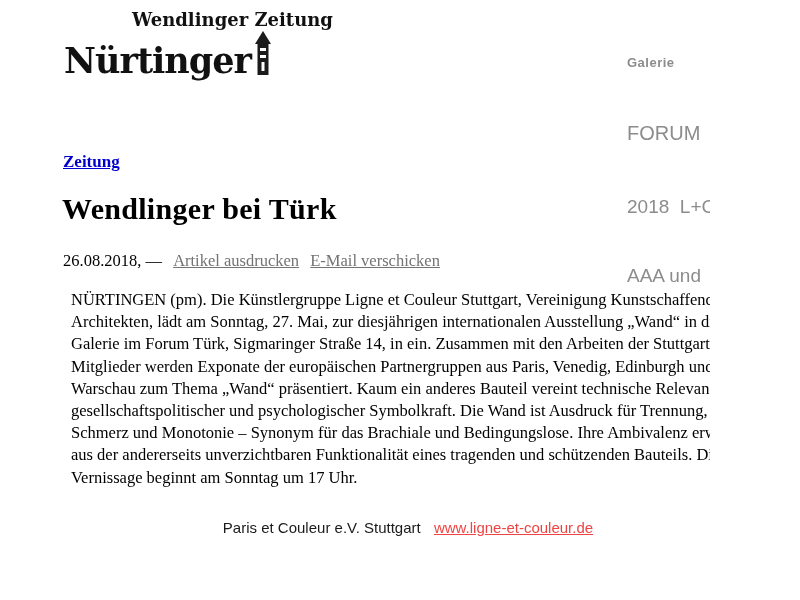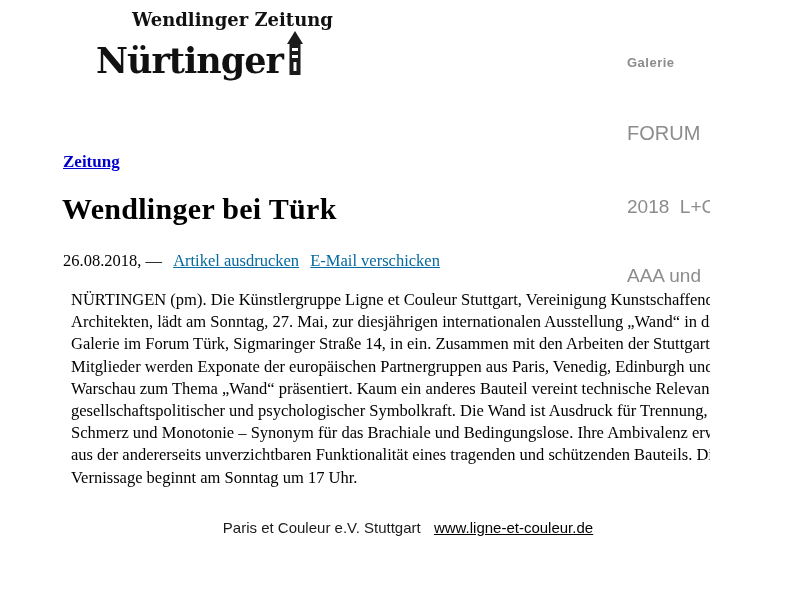--- a/index.html
+++ b/index.html
@@ -20,21 +20,21 @@
     font-family:"DejaVu Serif", serif;
     font-weight:bold; font-size:18px; letter-spacing:0px;
     transform:scaleY(1.05); transform-origin:left top;
     white-space:nowrap;
   }
   .masthead .nz {
     margin-top:-2px;
     font-family:"DejaVu Serif", serif;
     font-weight:bold; font-size:35px; letter-spacing:-1px;
     white-space:nowrap;
-    display:flex; align-items:flex-end;justify-content:center;
+    display:flex; align-items:flex-end;
   }
   .tower { display:inline-block; margin:0 -4px 0 2px; position:relative; top:4px; }
 
   
   .gallery {
     position:absolute; left:627px; top:8px;
     font-family:"Liberation Sans", sans-serif;
     color:#8c8c8c;
     line-height:23px;
     white-space:pre;
@@ -53,39 +53,39 @@
   .headline {
     position:absolute; left:62px; top:192px;
     font-size:30px; font-weight:bold; letter-spacing:0.3px;
     white-space:nowrap;
   }
   .dateline {
     position:absolute; left:63px; top:251px;
     font-size:16.5px; white-space:nowrap;
   }
   .dateline .dl-link {
-    color:#0369a1; text-decoration:underline; cursor:pointer; margin-left:7px;
+    color:#737373; text-decoration:underline; cursor:pointer; margin-left:7px;
   }
   .body-text {
     position:absolute; left:63px; top:289px; width:690px;
     font-size:16.5px; line-height:22.2px;
     text-align:left;
     margin-left:8px;
   }
   .hours {
     position:absolute; left:63px; top:480px;
     font-size:16.5px; white-space:nowrap;
   }
   .footer {
     position:absolute; left:63px; top:519px; width:690px;
     text-align:center;
     font-family:"Liberation Sans", sans-serif;
     font-size:15px; color:#1a1a1a;
   }
-  .footer .site-link { color:#000000; text-decoration:underline; cursor:pointer; margin-left:9px; }
+  .footer .site-link { color:#ef4444; text-decoration:underline; cursor:pointer; margin-left:9px; }
 </style>
 </head>
 <body>
 
 <div class="page">
 
   <div class="masthead">
     <div class="wz">Wendlinger Zeitung</div>
     <div class="nz">
       <span>Nürtinger</span>

